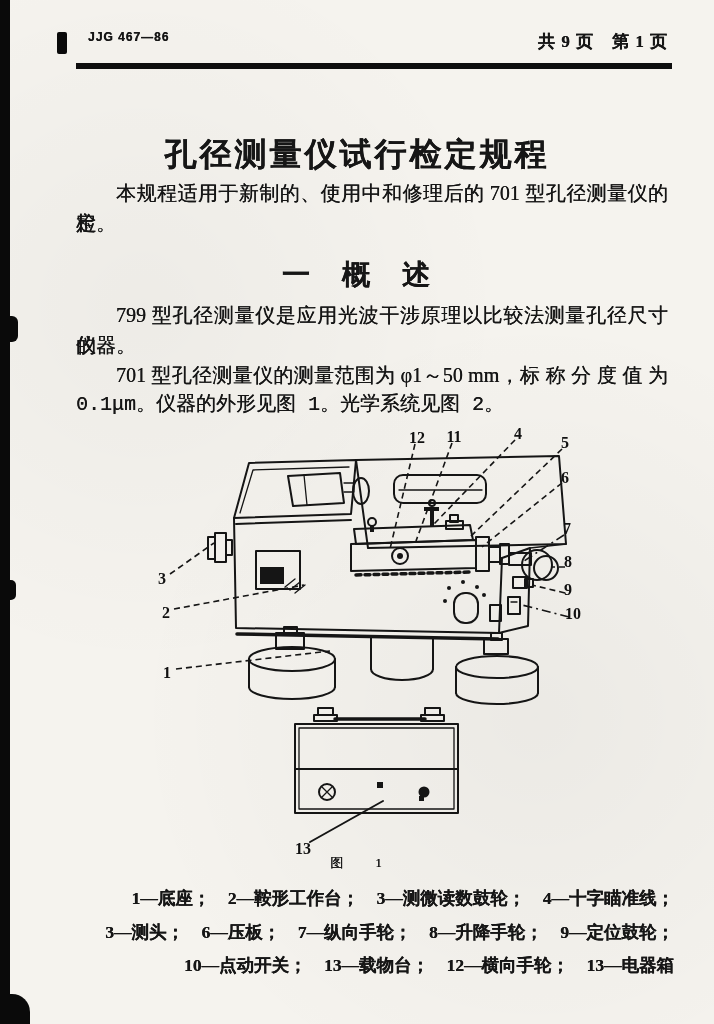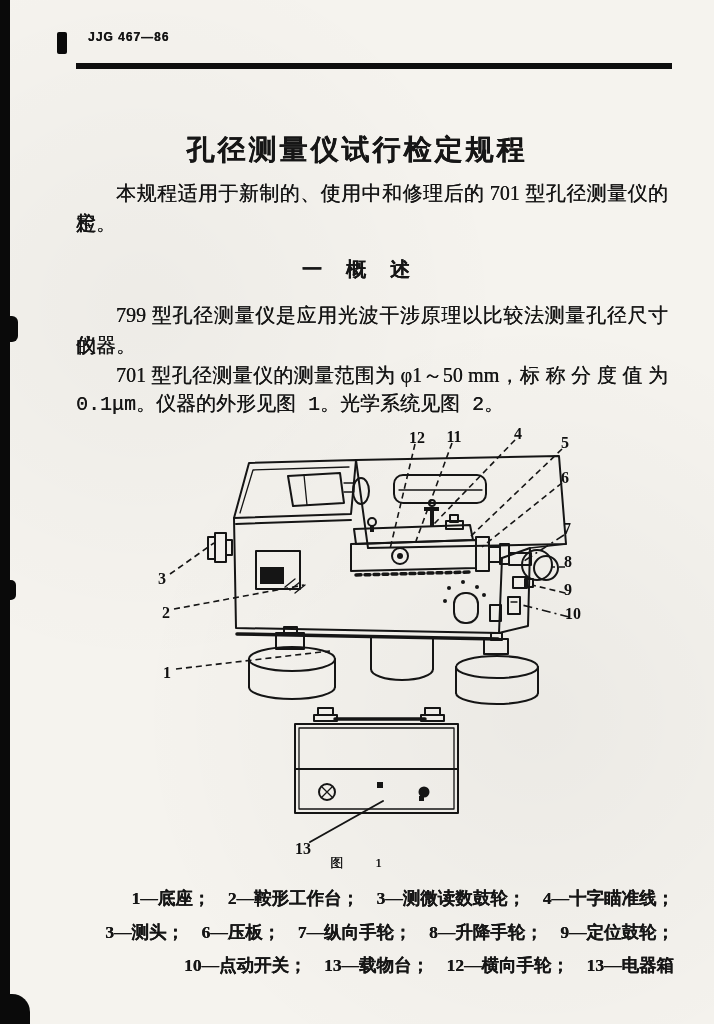--- a/index.html
+++ b/index.html
@@ -24,27 +24,27 @@
   .corner-blob{position:absolute;left:0;bottom:0;width:30px;height:30px;background:#0a0a0a;border-radius:0 18px 0 0;}
   .top-blob{position:absolute;left:57px;top:32px;width:10px;height:22px;background:#0a0a0a;border-radius:2px;}
 
   
   .doc-number{position:absolute;left:88px;top:30px;font-family:"Liberation Sans",sans-serif;font-weight:700;font-size:12px;letter-spacing:1px;}
   .page-info{position:absolute;right:46px;top:30px;font-size:17px;font-weight:700;letter-spacing:1px;}
   .header-rule{position:absolute;left:76px;top:63px;width:596px;height:6px;background:#0e0e0e;}
 
   
   .title{position:absolute;left:0;top:112px;width:714px;text-align:center;
-         font-family:"Liberation Sans",sans-serif;font-weight:700;font-size:28px;letter-spacing:3px;}
+         font-family:"Liberation Sans",sans-serif;font-weight:700;font-size:32px;letter-spacing:3px;}
   .bodyline{position:absolute;left:76px;width:592px;height:30px;font-size:20px;line-height:30px;white-space:nowrap;}
   .bodyline.justify{white-space:normal;text-align:justify;text-align-last:justify;}
   .indent{text-indent:2em;}
   .p1l1{top:178px;} .p1l2{top:208px;}
   .sec-heading{position:absolute;left:0;top:256px;width:714px;text-align:center;
-               font-family:"Liberation Sans",sans-serif;font-weight:700;font-size:20px;letter-spacing:2px;}
+               font-family:"Liberation Sans",sans-serif;font-weight:700;font-size:28px;letter-spacing:2px;}
   .p2l1{top:300px;} .p2l2{top:330px;}
   .p3l1{top:360px;} .p3l2{top:390px;font-family:Liberation Mono, monospace;}
 
   
   .fig-svg{position:absolute;left:132px;top:421px;}
   .box-svg{position:absolute;left:286px;top:706px;}
   svg{overflow:visible;}
   svg .ln{stroke:#151515;stroke-width:2;fill:none;stroke-linecap:round;stroke-linejoin:round;}
   svg .thin{stroke-width:1.3;}
   svg .thick{stroke-width:3.5;}
@@ -62,20 +62,21 @@
 
 <div class="page">
 
   <div class="edge-bar"></div>
   <div class="edge-bump-1"></div>
   <div class="edge-bump-2"></div>
   <div class="corner-blob"></div>
   <div class="top-blob"></div>
 
   <div class="doc-number ink">JJG 467—86</div>
+  <div class="page-info ink">共 9 页　第 1 页</div>
   <div class="header-rule"></div>
 
   <h1 class="title ink">孔径测量仪试行检定规程</h1>
 
   <div class="bodyline justify indent ink p1l1">本规程适用于新制的、使用中和修理后的 701 型孔径测量仪的检</div>
   <div class="bodyline ink p1l2">定。</div>
 
   <div class="sec-heading ink">一　概　述</div>
 
   <div class="bodyline justify indent ink p2l1">799 型孔径测量仪是应用光波干涉原理以比较法测量孔径尺寸的</div>

